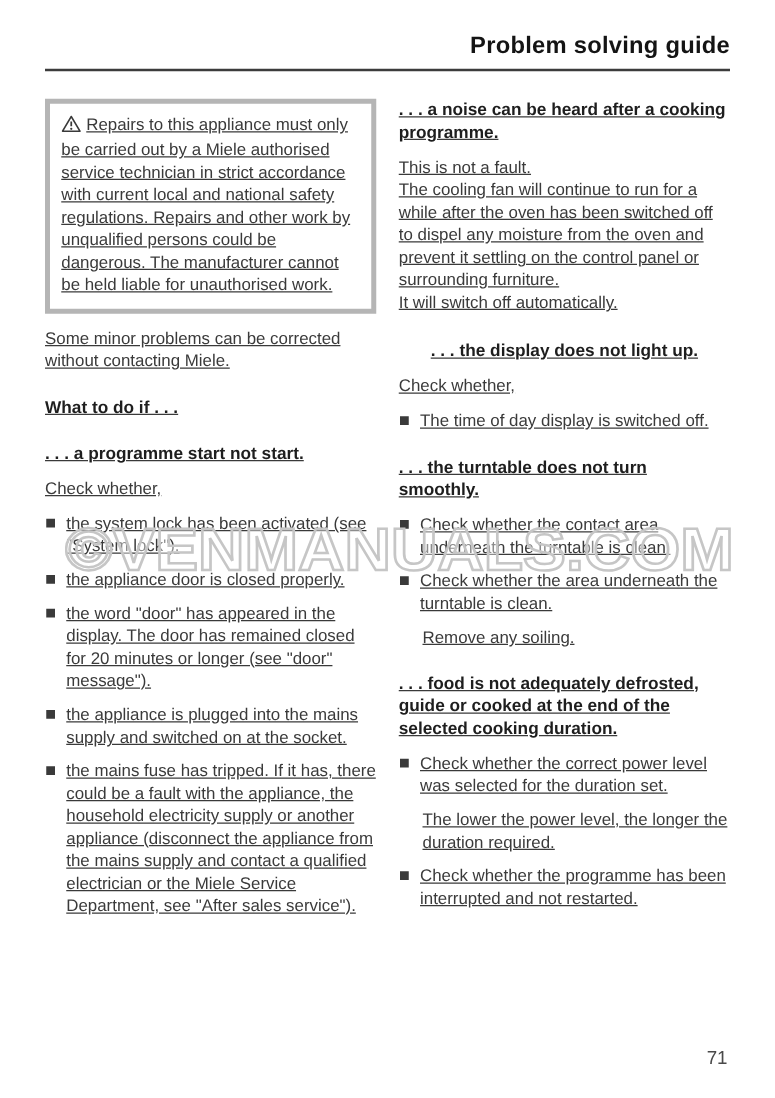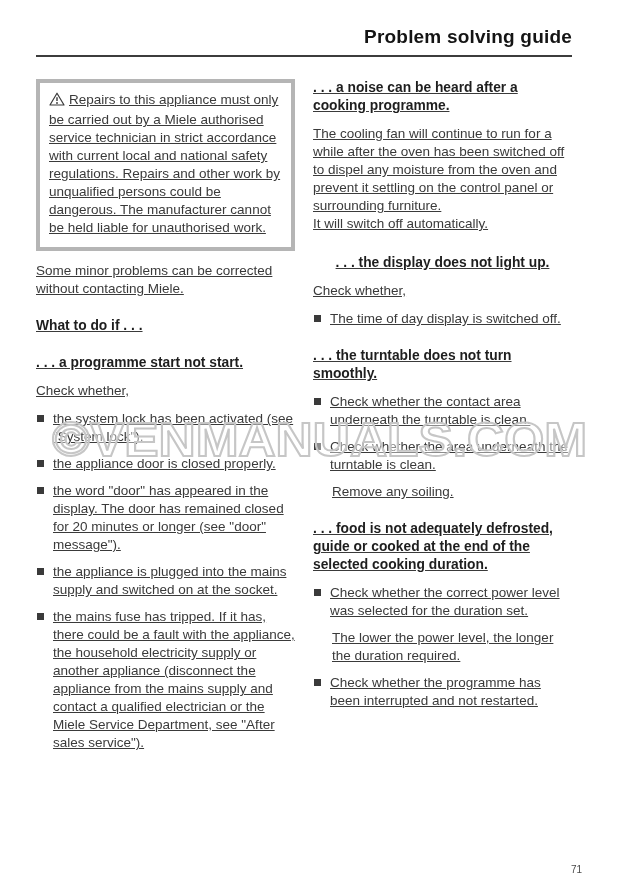--- a/index.html
+++ b/index.html
@@ -3,21 +3,21 @@
 <meta charset="utf-8">
 <style>
   * { margin:0; padding:0; box-sizing:border-box; }
   html,body { width:620px; height:878px; background:#ffffff; }
   body {
     font-family:"Liberation Sans","DejaVu Sans",sans-serif;
     color:#3a3a3a;
     position:relative;
     overflow:hidden;
   }
-  .page { padding:26px 48px 0 36px; position:relative; }
+  .page { padding:26px 36px 0 36px; position:relative; }
 
   
   .title {
     font-size:19px; font-weight:bold; color:#141414;
     text-align:right; letter-spacing:0.2px;
   }
   .rule { border-top:2px solid #3c3c3c; margin-top:7px; }
 
   
   .columns { display:flex; gap:18px; margin-top:22px;text-decoration:underline; }
@@ -50,22 +50,22 @@
     pointer-events:none; z-index:5;
   }
   .watermark text {
     font-family:"Liberation Sans","DejaVu Sans",sans-serif;
     font-weight:bold; font-size:48px;
     fill:#ffffff; fill-opacity:0.42;
     stroke:#c6c6c6; stroke-width:2px;
   }
 
   .page-number {
-    position:absolute; top:864px; right:38px;
-    font-size:10px; color:#4a4a4a;
+    position:absolute; top:838px; right:38px;
+    font-size:15px; color:#4a4a4a;
   }
 </style>
 </head>
 <body>
 
 <div class="page">
 
   <div>
     <div class="title">Problem solving guide</div>
     <div class="rule"></div>
@@ -112,20 +112,21 @@
       <div class="bullet">
         <span class="sq"></span>
         <span>the mains fuse has tripped. If it has, there could be a fault with the appliance, the household electricity supply or another appliance (disconnect the appliance from the mains supply and contact a qualified electrician or the Miele Service Department, see "After sales service").</span>
       </div>
 
     </div>
 
     <div class="col">
 
       <h2 style="margin-top:0;">. . .  a noise can be heard after a cooking programme.</h2>
+      <p class="tight">This is not a fault.</p>
       <p class="tight">The cooling fan will continue to run for a while after the oven has been switched off to dispel any moisture from the oven and prevent it settling on the control panel or surrounding furniture.</p>
       <p class="tight">It will switch off automatically.</p>
 
       <h2 style="margin-top:21px;text-align:center;">. . . the display does not light up.</h2>
       <p class="para">Check whether,</p>
       <div class="bullet">
         <span class="sq"></span>
         <span>The time of day display is switched off.</span>
       </div>
 

